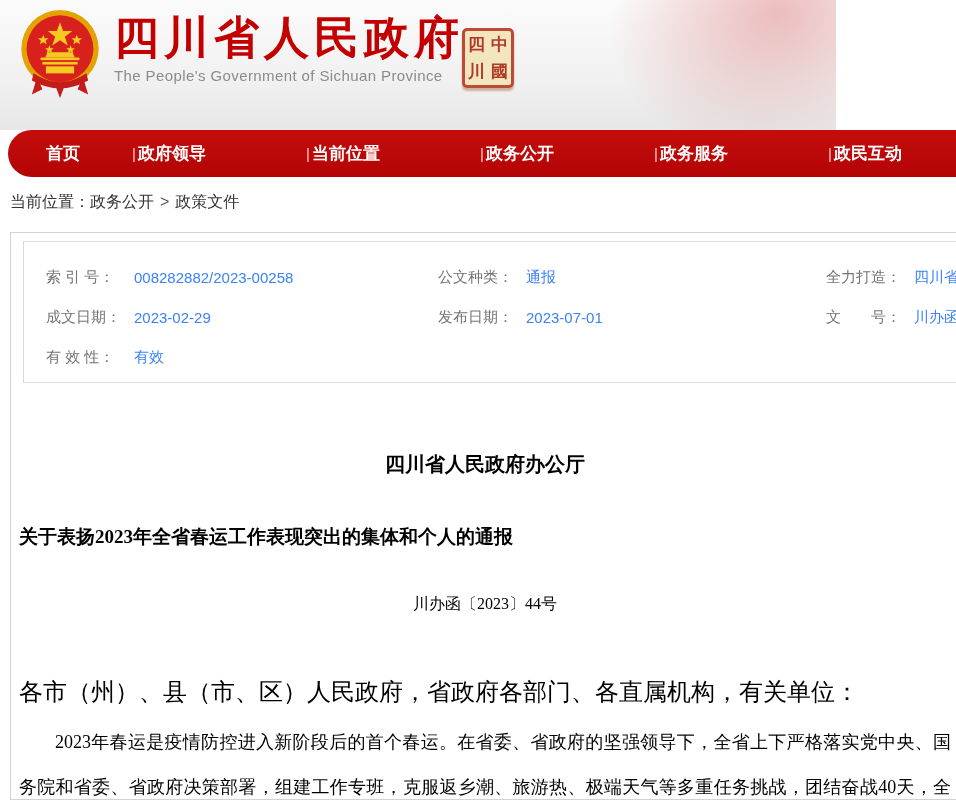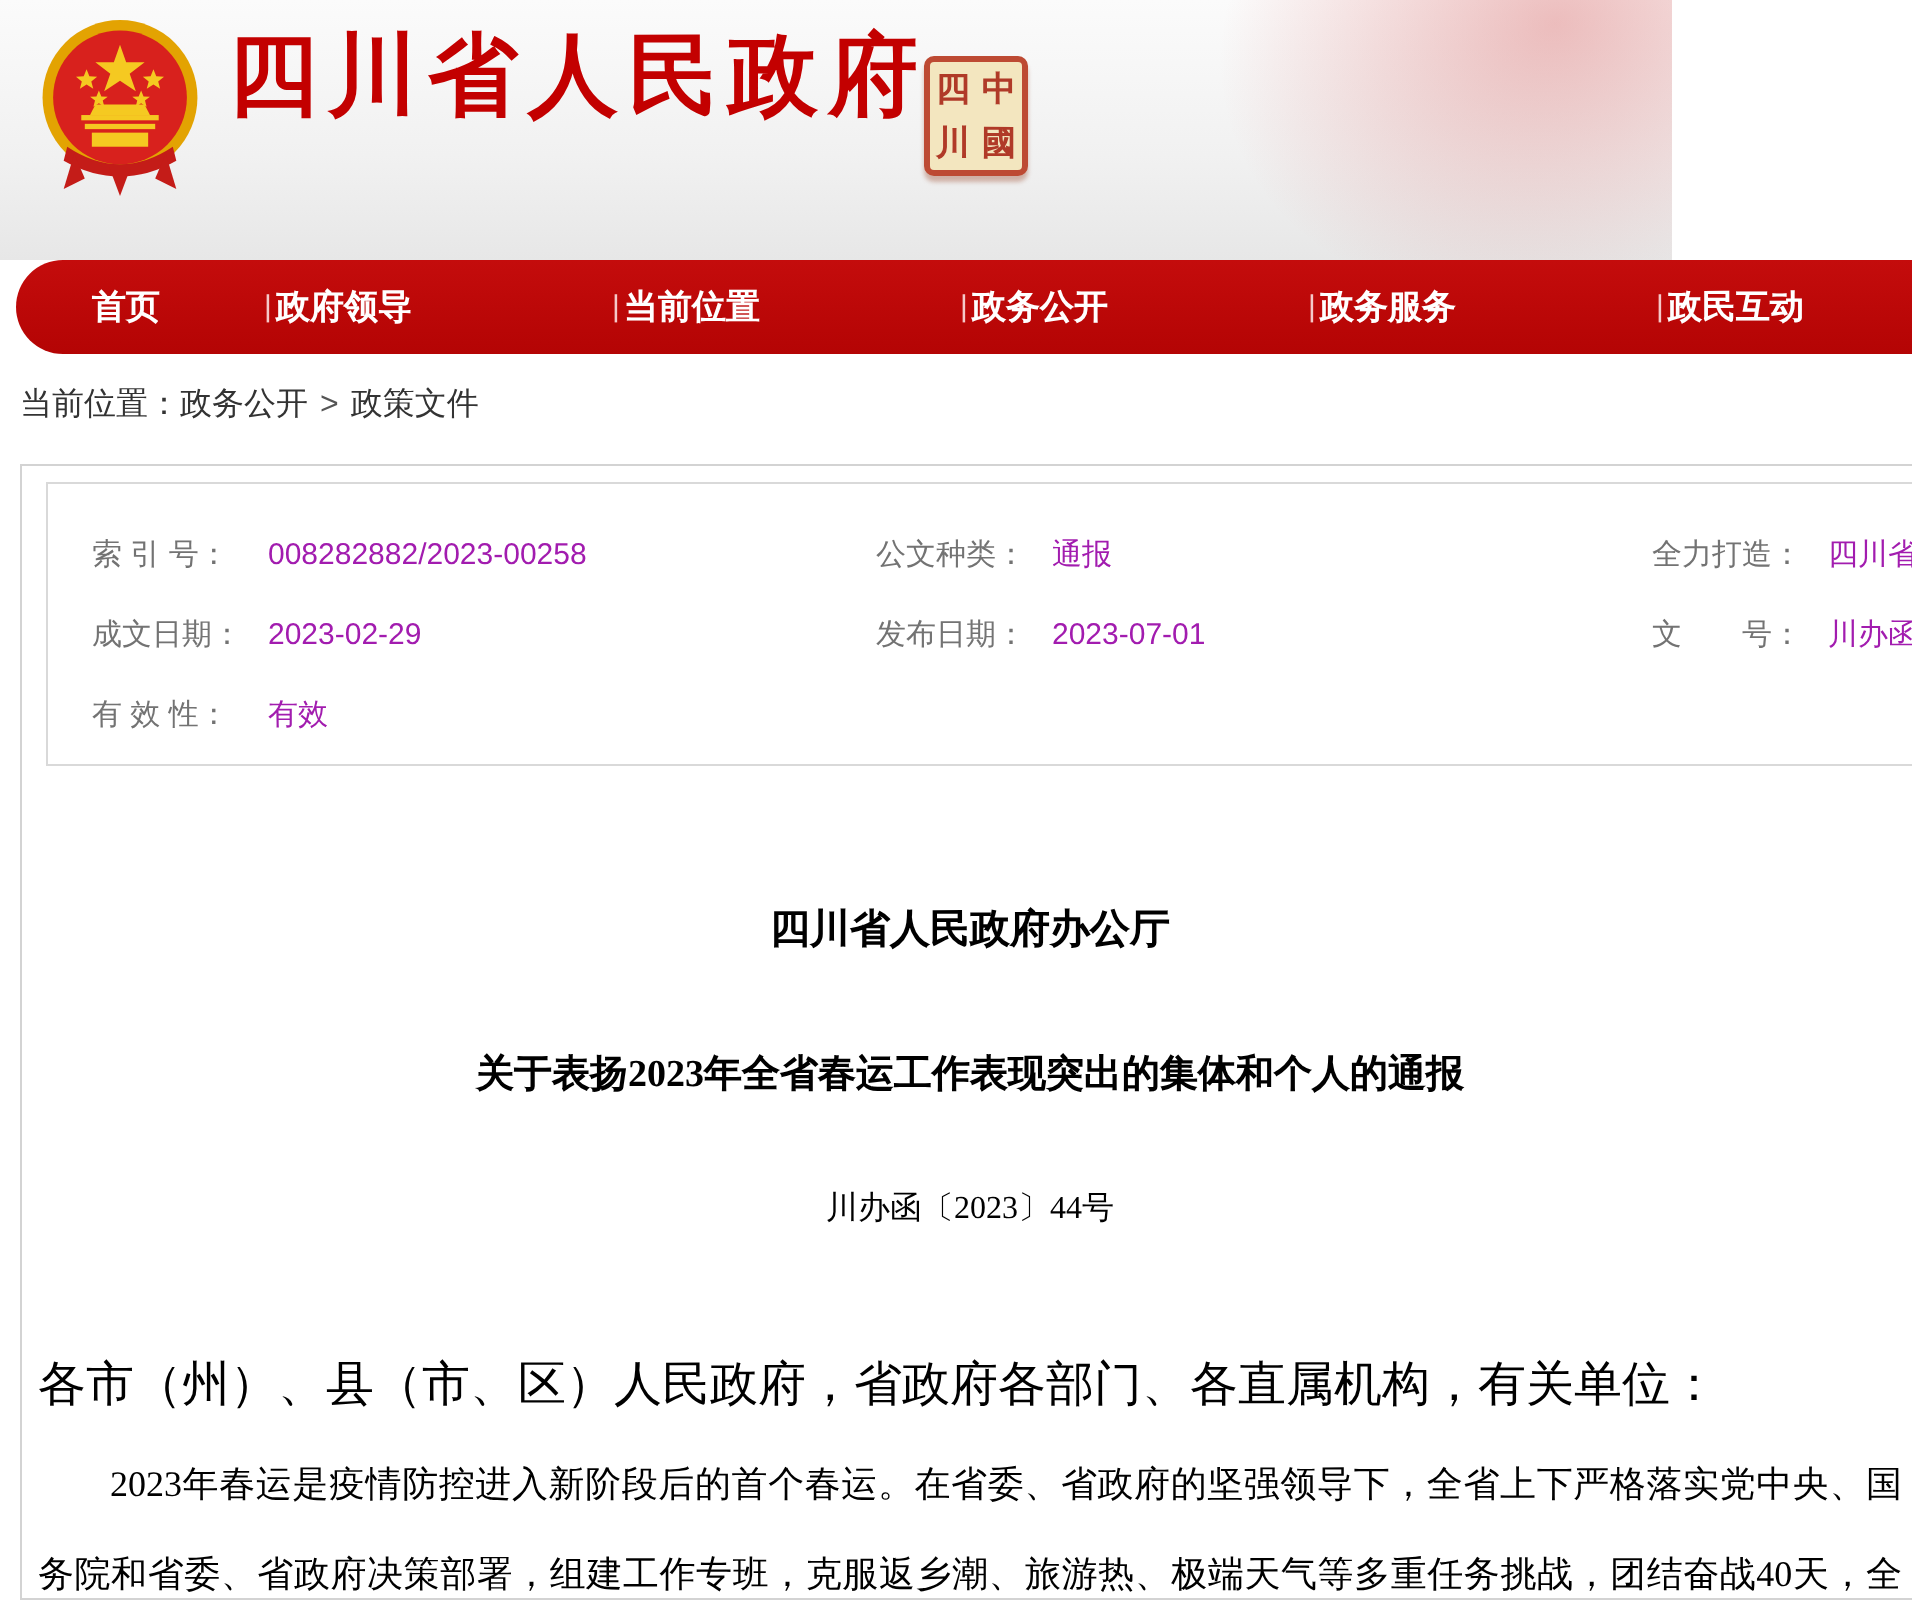--- a/index.html
+++ b/index.html
@@ -85,29 +85,29 @@
   }
   .metabox {
     position: absolute; top: 8px; left: 12px; width: 1140px; height: 142px;
     border: 1px solid #d9d9d9;
     display: grid; grid-template-columns: 392px 388px 340px;
     grid-auto-rows: 22px; row-gap: 18px;
     padding: 24px 0 0 22px; overflow: hidden;
   }
   .meta-cell { display: flex; align-items: center; font-size: 15px; white-space: nowrap; }
   .meta-label { font-weight: normal; color: #737373; min-width: 82px; }
-  .meta-value { color: #a21caf; margin-left: 6px; }
+  .meta-value { color: #3b82f6; margin-left: 6px; }
 
   
   .doc {
     position: absolute; top: 206px; left: 8px; width: 932px;
     font-family: "Liberation Serif", "DejaVu Serif", serif; color: #000;
   }
   .doc-org   { text-align: center; font-size: 20px; font-weight: bold; margin-top: 12px; }
-  .doc-title { text-align: center; font-size: 19px; font-weight: bold; margin-top: 46px; }
+  .doc-title { text-align: left; font-size: 19px; font-weight: bold; margin-top: 46px; }
   .doc-num   { text-align: center; font-size: 16px; margin-top: 44px; }
   .doc-salutation { font-size: 24px; margin-top: 61px; }
   .doc-para  {
     font-size: 18px; line-height: 45px; margin-top: 12px;
     text-align: justify; text-indent: 2em;
   }
 </style>
 </head>
 <body>
 
@@ -129,20 +129,21 @@
       <rect x="34" y="68" width="32" height="8" fill="#f5c921"></rect>
       <path d="M20,76 Q50,96 80,76 L82,84 Q50,102 18,84 Z" fill="#c41c18"></path>
       <path d="M24,80 L18,100 L30,94 Z" fill="#c41c18"></path>
       <path d="M76,80 L82,100 L70,94 Z" fill="#c41c18"></path>
       <path d="M44,88 L50,104 L56,88 Z" fill="#c41c18"></path>
     </svg>
   </div>
 
   <div class="titleblock">
     <div class="site-title">四川省人民政府</div>
+    <div class="site-subtitle">The People's Government of Sichuan Province</div>
   </div>
 
   <div class="seal">
     <span>四</span>
     <span>中</span>
     <span>川</span>
     <span>國</span>
   </div>
 
   <div class="icon-circle phone">

